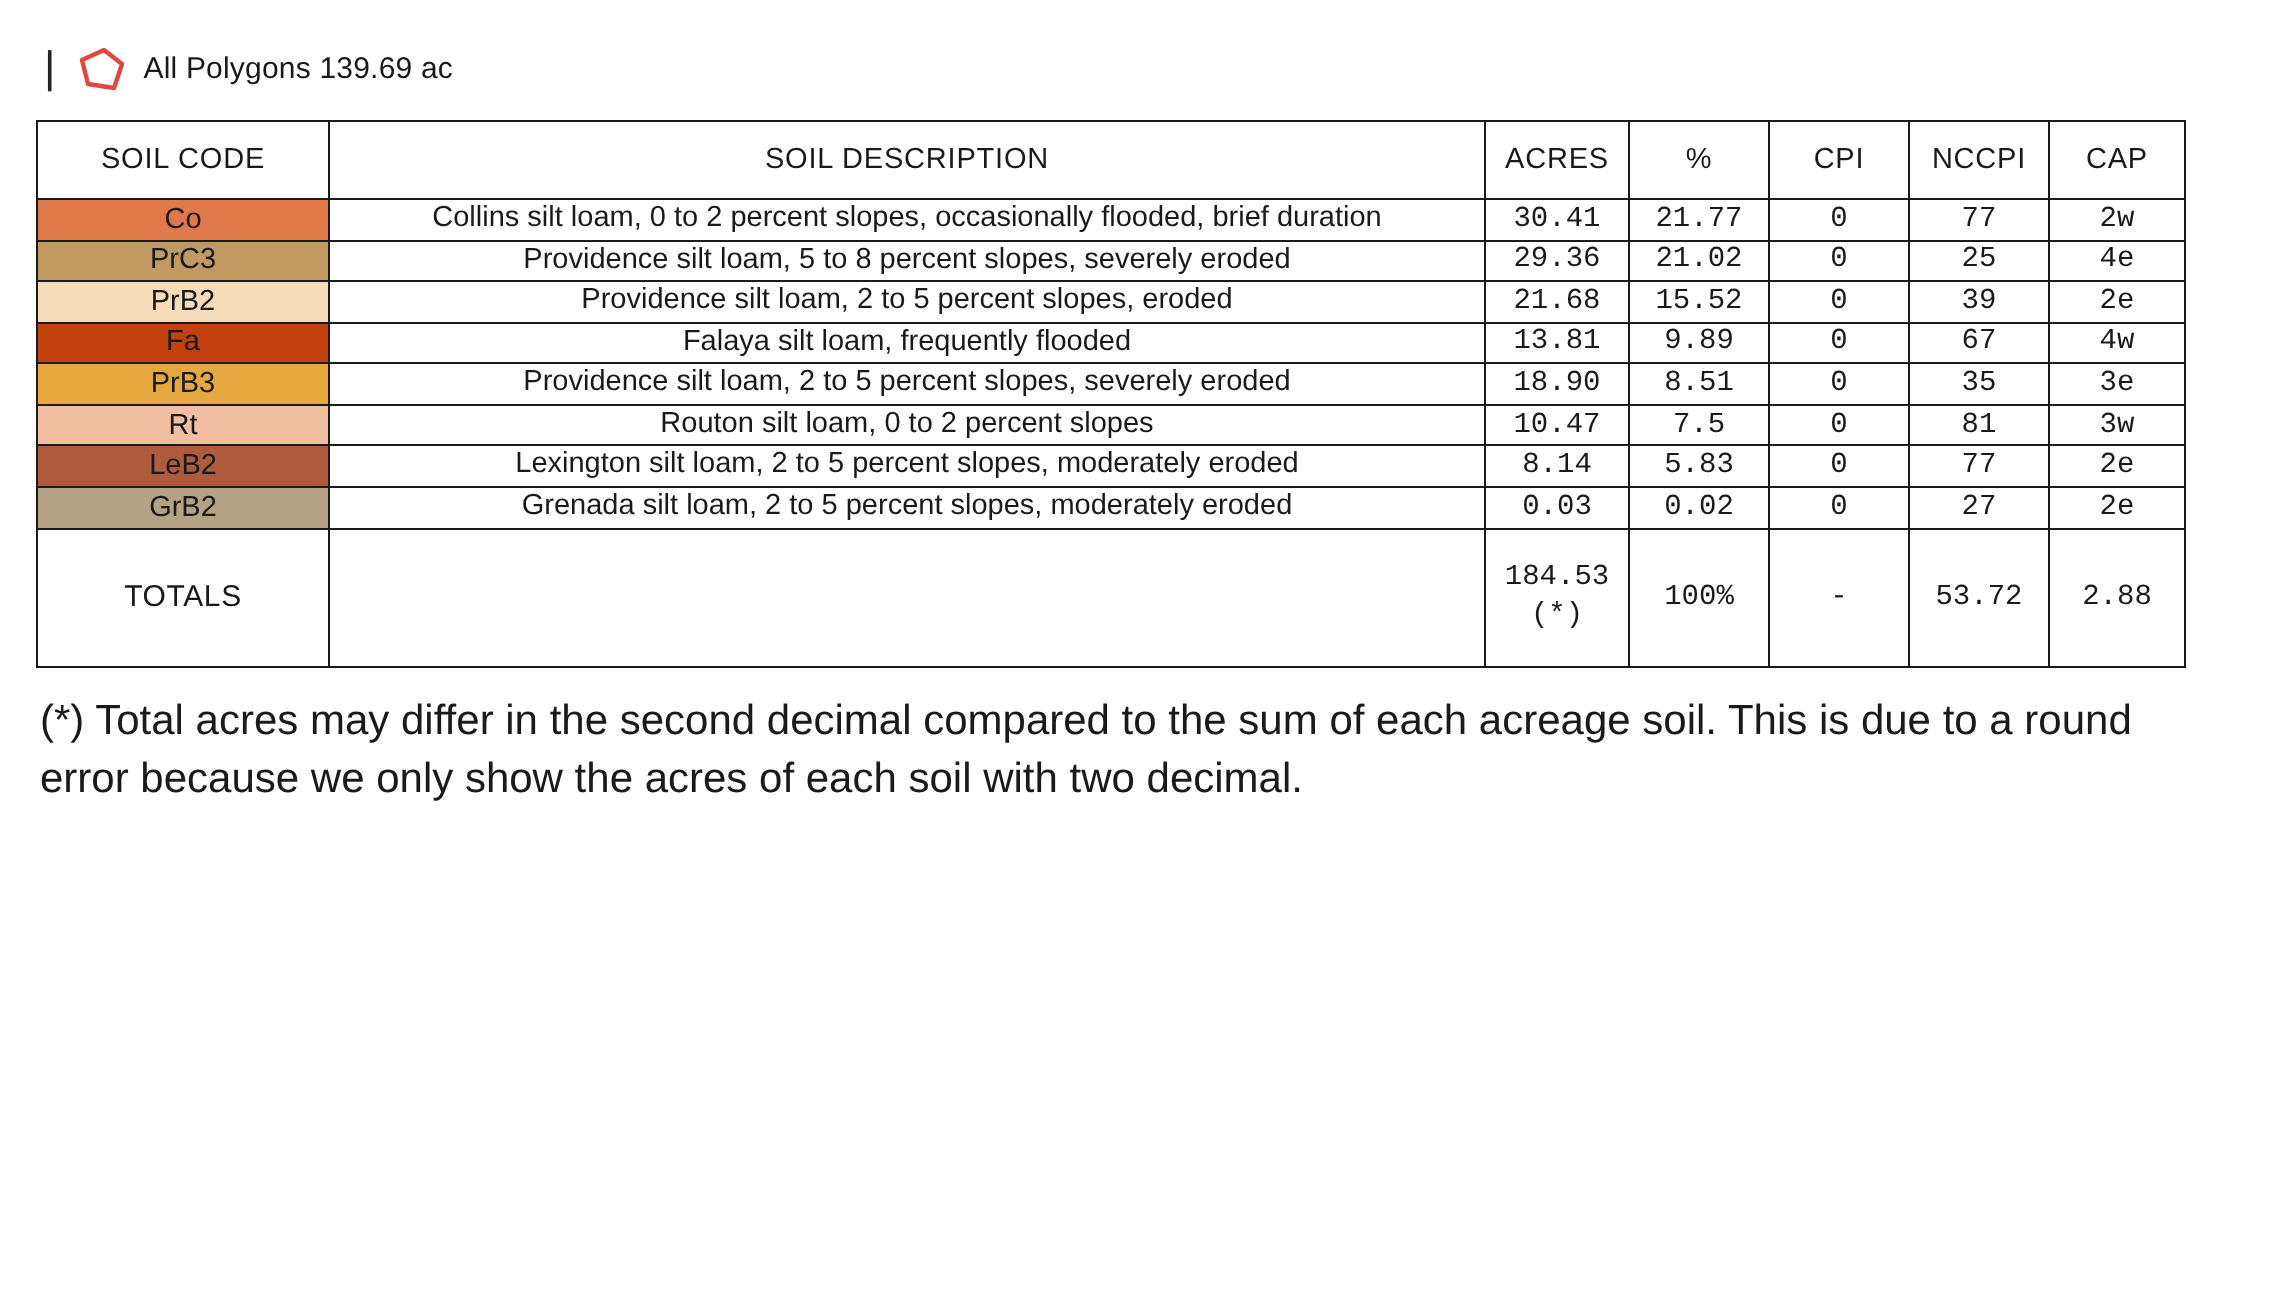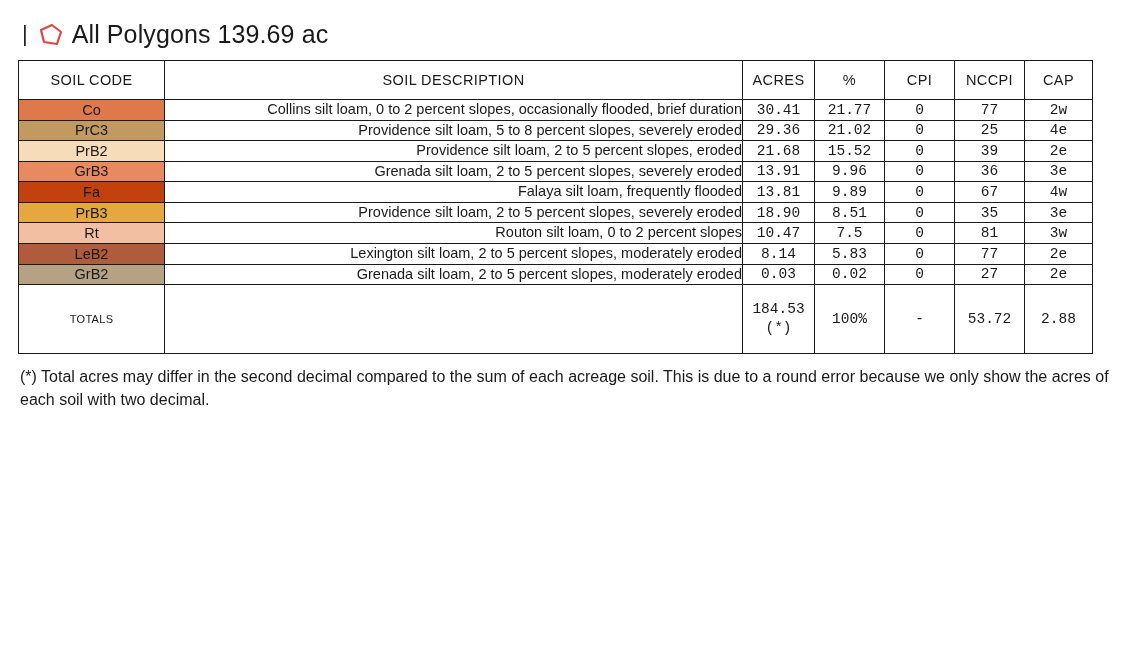--- a/index.html
+++ b/index.html
@@ -36,21 +36,21 @@
     margin-right: 2px;
   }
   .header .poly-icon {
     width: 26px;
     height: 26px;
     display: inline-block;
     position: relative;
     top: 1px;
   }
   .header .title {
-    font-size: 25px;
+    font-size: 15px;
     color: #1a1a1a;
     letter-spacing: 0.1px;
     white-space: nowrap;
   }
   
   table.soil-table {
     border-collapse: collapse;
     width: 1058px;
     margin-top: 6px;
     table-layout: fixed;
@@ -78,47 +78,47 @@
   col.c-cpi     { width: 70px; }
   col.c-nccpi   { width: 70px; }
   col.c-cap     { width: 68px; }
 
   td.code {
     text-align: center;
     font-size: 15px;
     padding: 8px 4px;
   }
   td.desc {
-    text-align: right;
+    text-align: center;
     padding: 9px 10px 9px 11px;
     line-height: 1.35;
     font-size: 14.5px;
   }
   td.num {
     text-align: center;
     font-size: 14.5px;
     padding: 8px 3px;
     font-family: Liberation Mono, monospace;
   }
   tr.totals td {
     height: 56px;
   }
   tr.totals td.code {
-    font-size: 11px;
+    font-size: 15px;
     letter-spacing: 0.3px;
   }
   tr.totals td.num.acres-total {
     line-height: 1.3;
     padding: 6px 6px;
     word-break: break-all;
   }
   
   .footnote {
     margin-top: 12px;
-    font-size: 16px;
+    font-size: 21px;
     line-height: 1.42;
     color: #1a1a1a;
     width: 1095px;
     padding-left: 2px;
   }
 </style>
 </head>
 <body>
 
 <div class="page">
@@ -179,29 +179,20 @@
       <tr>
         <td class="code" style="background:#f6dcb8">PrB2</td>
         <td class="desc">Providence silt loam, 2 to 5 percent slopes, eroded</td>
         <td class="num">21.68</td>
         <td class="num">15.52</td>
         <td class="num">0</td>
         <td class="num">39</td>
         <td class="num">2e</td>
       </tr>
 
-      <tr>
-        <td class="code" style="background:#e8895f">GrB3</td>
-        <td class="desc">Grenada silt loam, 2 to 5 percent slopes, severely eroded</td>
-        <td class="num">13.91</td>
-        <td class="num">9.96</td>
-        <td class="num">0</td>
-        <td class="num">36</td>
-        <td class="num">3e</td>
-      </tr>
 
       <tr>
         <td class="code" style="background:#c2410c">Fa</td>
         <td class="desc">Falaya silt loam, frequently flooded</td>
         <td class="num">13.81</td>
         <td class="num">9.89</td>
         <td class="num">0</td>
         <td class="num">67</td>
         <td class="num">4w</td>
       </tr>

